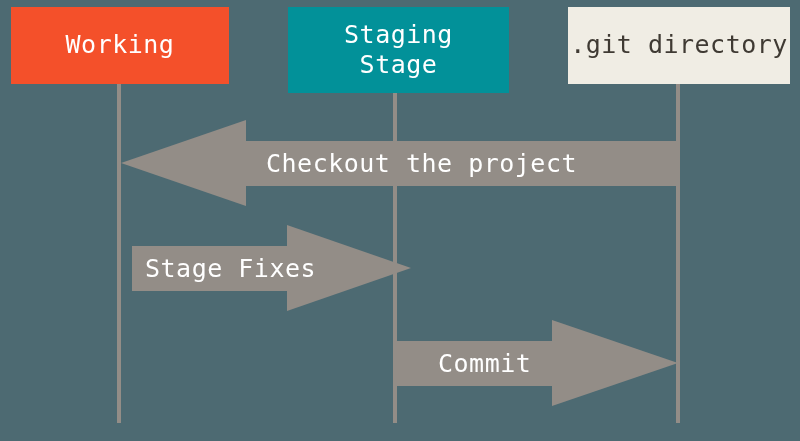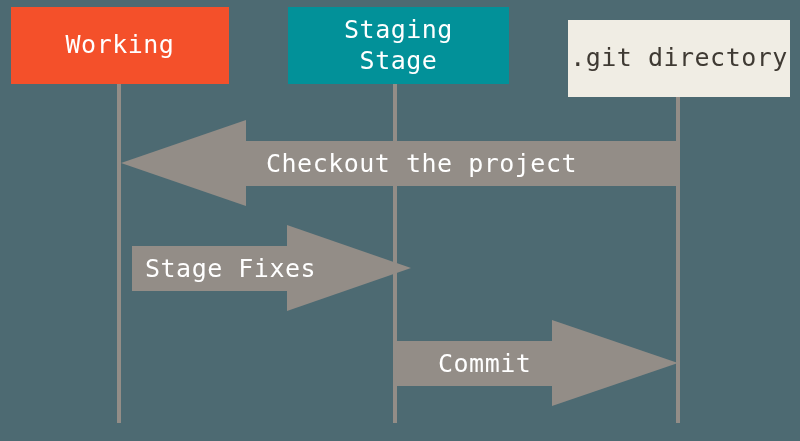--- a/index.html
+++ b/index.html
@@ -35,27 +35,27 @@
     top: 7px;
     width: 218px;
     height: 77px;
     background: #F4502A;
     color: #FFFFFF;
   }
   #node-staging-area {
     left: 288px;
     top: 7px;
     width: 221px;
-    height: 77px;
+    height: 86px;
     background: #029199;
     color: #FFFFFF;
   }
   #node-git-directory {
     left: 568px;
-    top: 20px;
+    top: 7px;
     width: 222px;
     height: 77px;
     background: #F0EDE4;
     color: #3F3A33;
   }
 
   .lifeline {
     position: absolute;
     width: 4px;
     background: #938D87;

